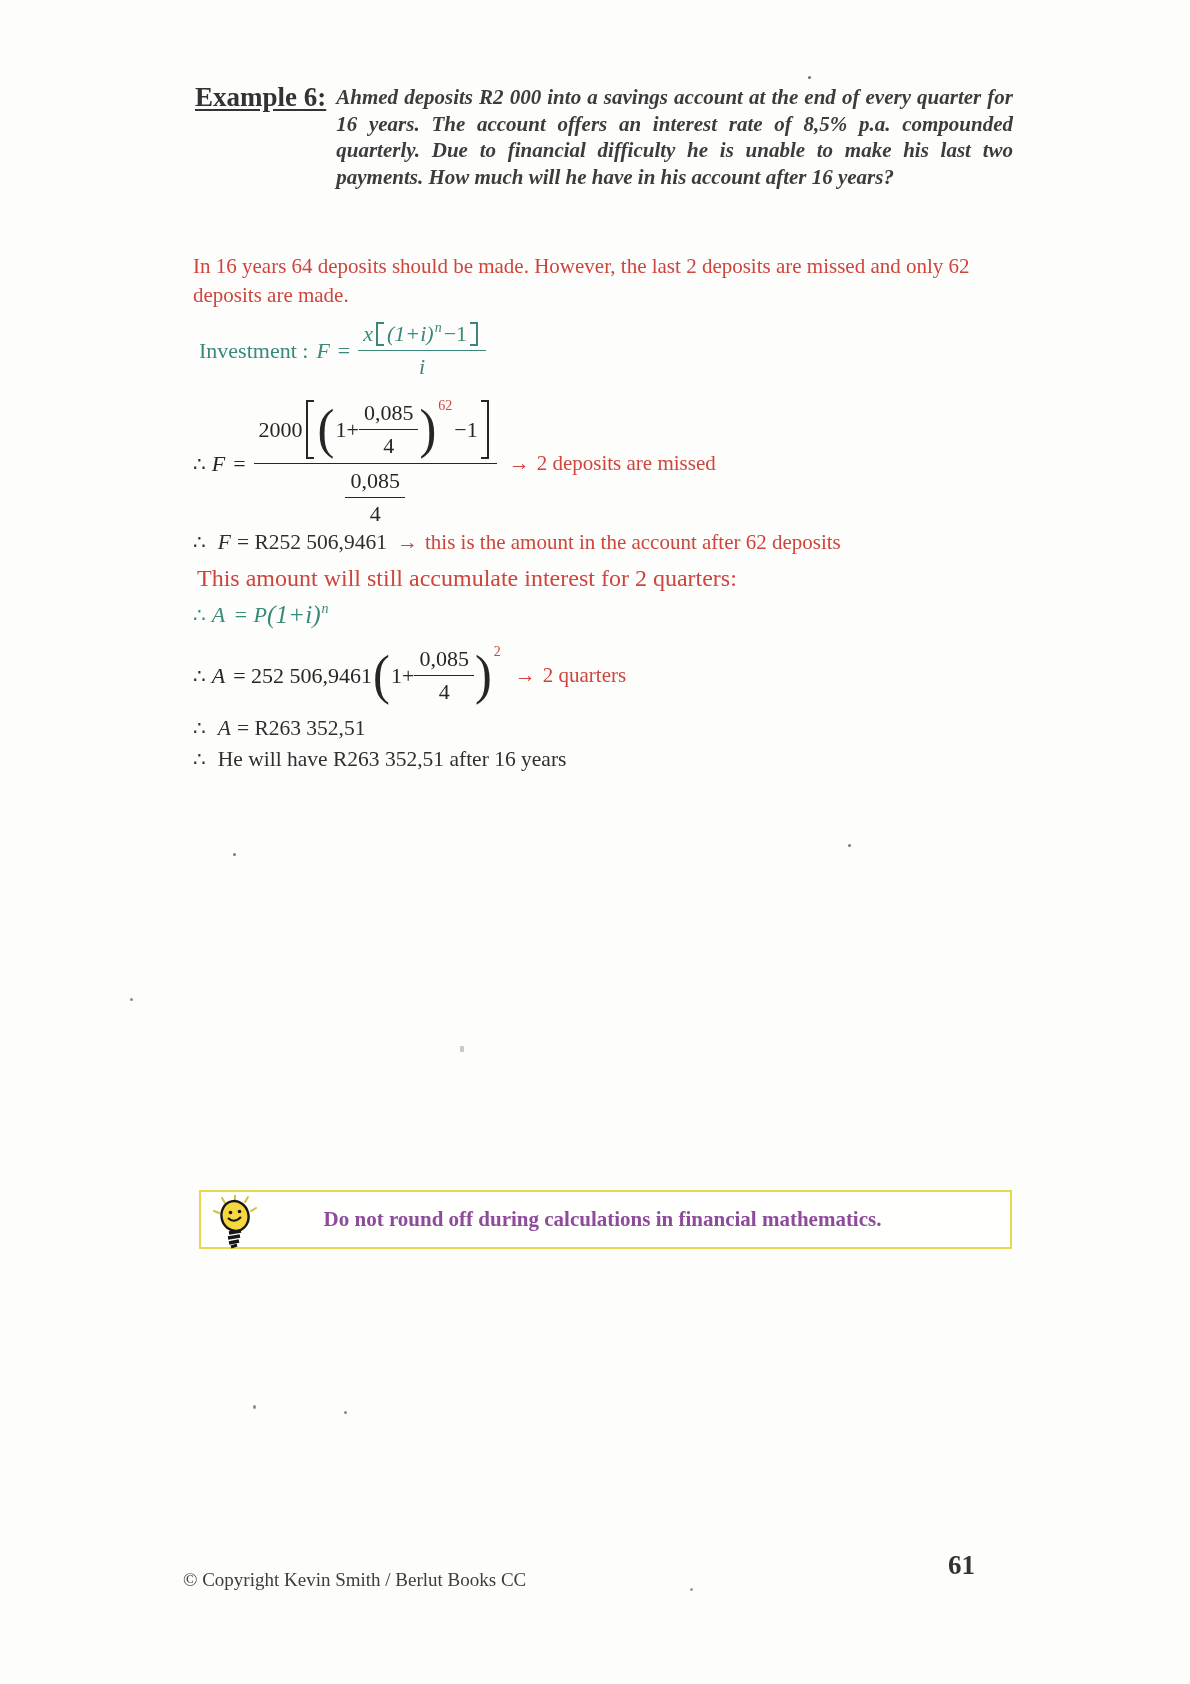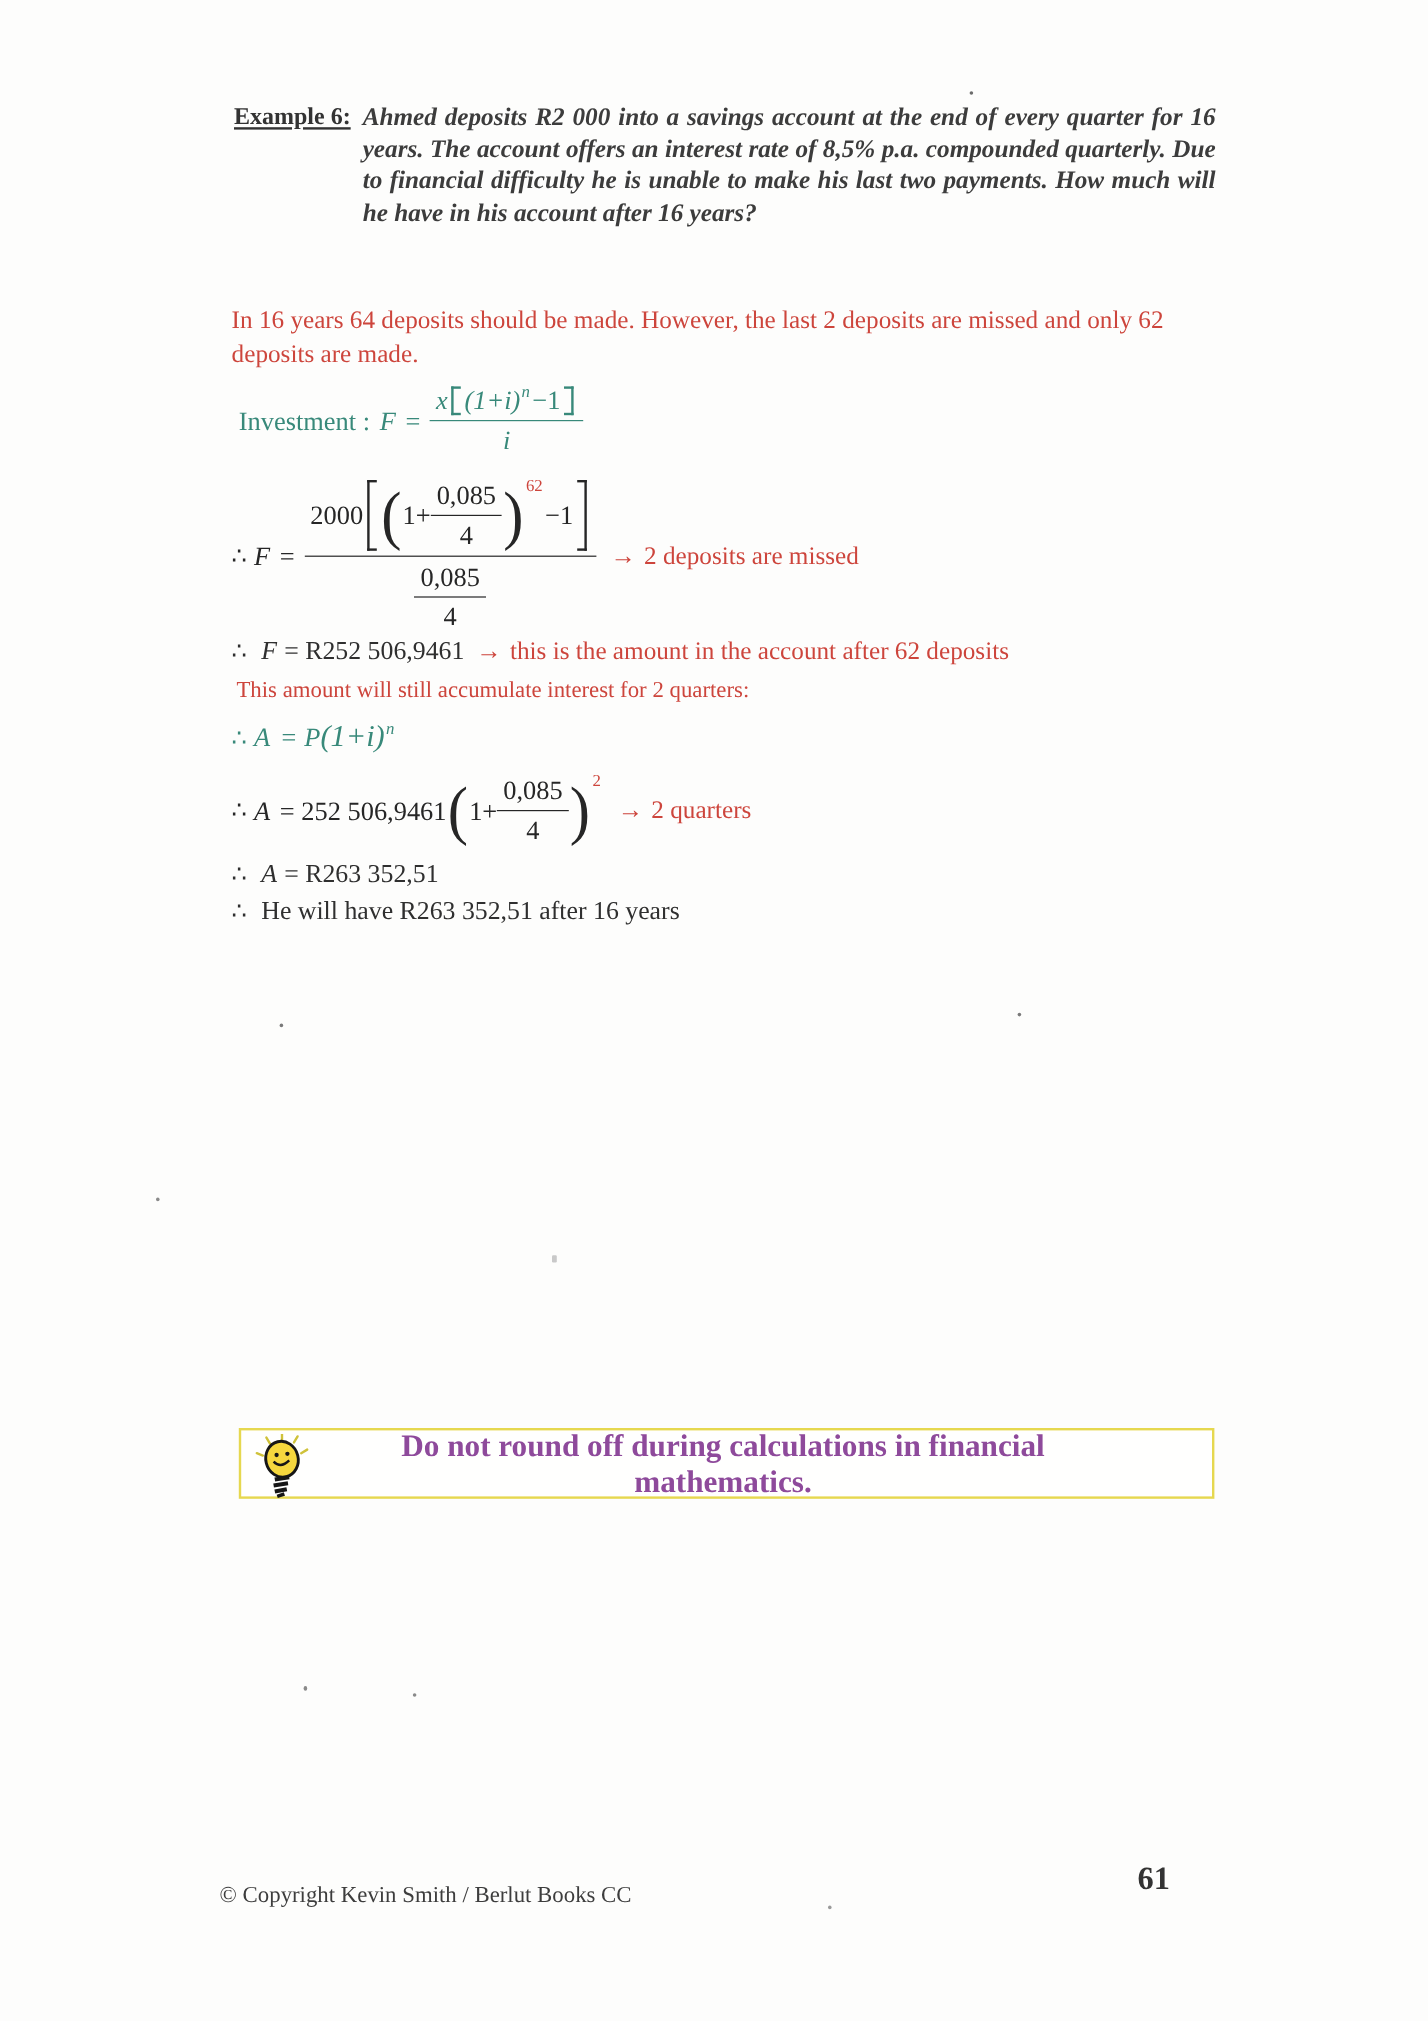--- a/index.html
+++ b/index.html
@@ -13,21 +13,21 @@
     font-family:"Liberation Serif","DejaVu Serif",serif;
     color:var(--ink);
     position:relative;
     overflow:hidden;
   }
   .abs{position:absolute;}
 
   
   .example-heading{top:84px;left:195px;width:818px;display:flex;gap:10px;}
   .ex-label{
-    font-weight:700;font-size:20px;line-height:27px;white-space:nowrap;
+    font-weight:700;font-size:27px;line-height:27px;white-space:nowrap;
     text-decoration:underline;text-underline-offset:3px;color:#333;
   }
   .ex-text{
     flex:1;font-weight:700;font-size:21px;line-height:26.5px;
     text-align:justify;color:#3c3c3c;font-style:italic;
   }
 
   
   .red-para{top:252px;left:193px;width:828px;font-size:21px;line-height:29px;color:var(--red);}
 
@@ -58,36 +58,36 @@
 
   
   .exp-top{align-self:flex-start;font-size:14px;line-height:1;margin:0 2px 0 1px;}
 
   .note-red{color:var(--red);font-size:21px;margin-left:12px;white-space:nowrap;display:flex;align-items:baseline;gap:7px;}
 
   
   .investment{top:320px;left:199px;}
   .f-calc{top:398px;left:193px;}
   .f-result{top:530px;left:193px;display:flex;align-items:baseline;font-size:21.5px;gap:6px;}
-  .accumulate{top:565px;left:197px;font-size:19px;color:var(--red);}
+  .accumulate{top:565px;left:197px;font-size:24px;color:var(--red);}
   .a-general{top:602px;left:193px;}
   .a-calc{top:645px;left:193px;}
   .a-result{top:716px;left:193px;display:flex;align-items:baseline;font-size:21.5px;gap:6px;}
   .conclusion{top:747px;left:193px;display:flex;align-items:baseline;font-size:21.5px;gap:6px;}
 
   
   .tip-box{
     top:1190px;left:199px;width:813px;height:59px;
     border:2.5px solid var(--box-border);background:#fffffe;
     display:flex;align-items:center;padding:0 10px;
   }
   .bulb-wrap{width:52px;height:56px;margin-top:6px;flex:0 0 auto;}
   .tip-text{
     flex:1;text-align:center;margin-right:58px;
-    color:var(--purple);font-weight:700;font-size:26px;
+    color:var(--purple);font-weight:700;font-size:21px;
   }
 
   
   .footer-copy{top:1569px;left:183px;font-size:19px;color:#3d3d3d;}
   .page-num{top:1550px;left:948px;font-size:27px;color:#333;font-weight:bold;}
 
   
   .speck{position:absolute;background:#6b6b6b;border-radius:50%;}
   .sp1{left:808px;top:76px;width:3px;height:3px;}
   .sp2{left:233px;top:853px;width:3px;height:3px;background:#7a7a7a;}

